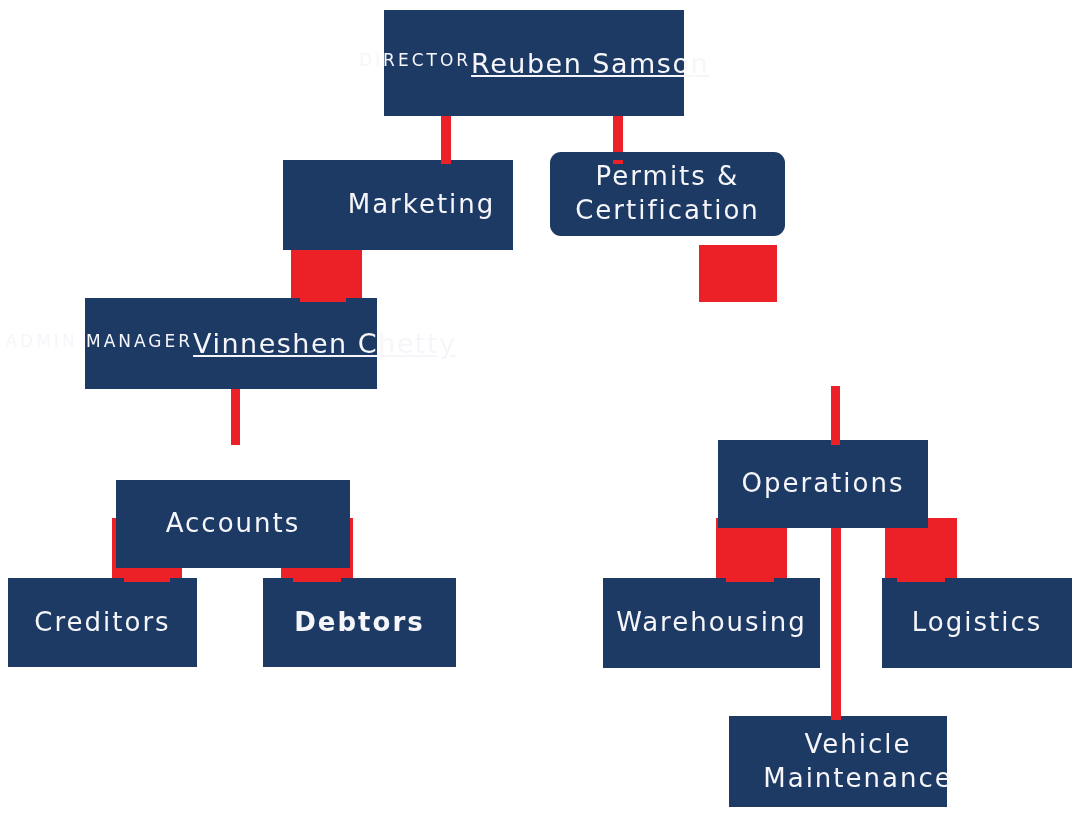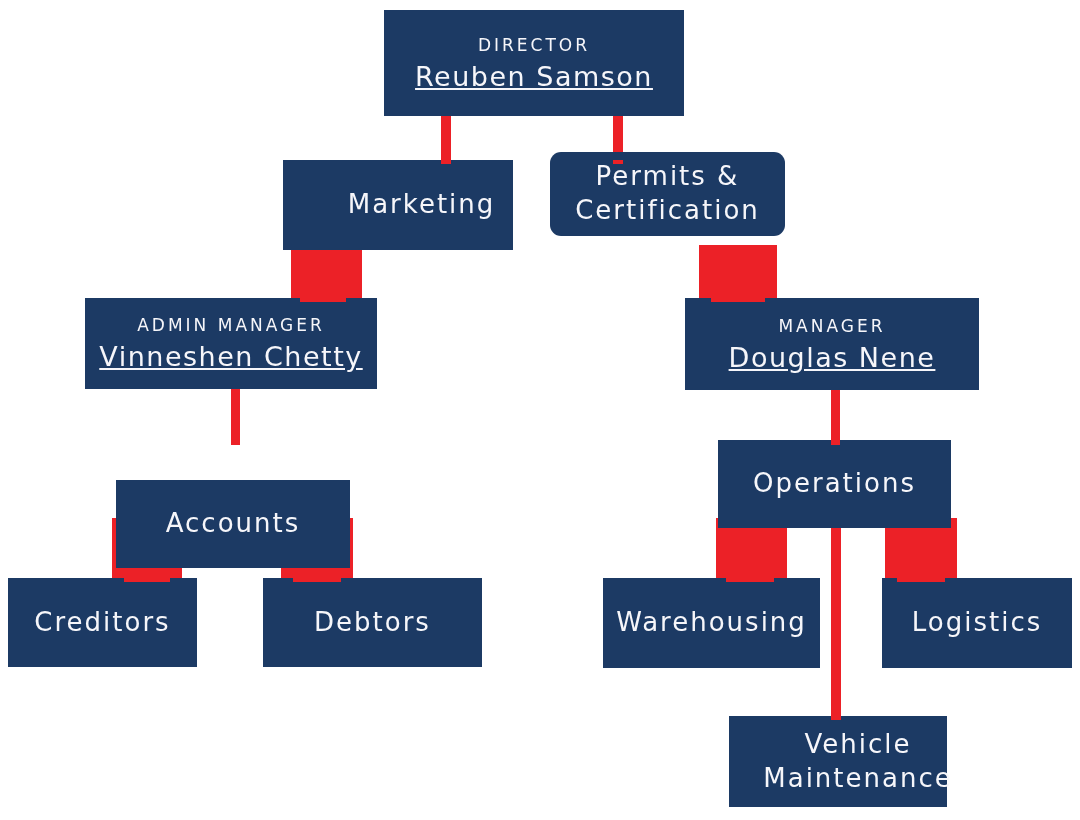--- a/index.html
+++ b/index.html
@@ -20,21 +20,21 @@
     overflow: hidden;
   }
 
   
   .node {
     position: absolute;
     z-index: 2;
     background: var(--node-fill);
     color: var(--node-text);
     display: flex;
-    flex-direction: column;
+    flex-direction: row;
     align-items: center;
     justify-content: center;
     text-align: center;
   }
   .role {
     font-size: 17px;
     letter-spacing: 3px;
     margin-bottom: 6px;
     white-space: nowrap;
   }
@@ -50,23 +50,23 @@
     line-height: 1.3;
     white-space: nowrap;
   }
 
   .n-director    { left: 384px; top: 10px;  width: 300px; height: 106px; }
   .n-marketing   { left: 283px; top: 160px; width: 230px; height: 90px; padding-left: 47px; }
   .n-permits     { left: 550px; top: 152px; width: 235px; height: 84px; border-radius: 11px; }
   .n-admin       { left: 85px;  top: 298px; width: 292px; height: 91px; }
   .n-manager     { left: 685px; top: 298px; width: 294px; height: 92px; }
   .n-accounts    { left: 116px; top: 440px; width: 234px; height: 88px; margin-top: 40px; }
-  .n-operations  { left: 718px; top: 440px; width: 233px; height: 88px; }
+  .n-operations  { left: 718px; top: 440px; width: 210px; height: 88px; }
   .n-creditors   { left: 8px;   top: 578px; width: 189px; height: 89px; }
-  .n-debtors     { left: 263px; top: 578px; width: 219px; height: 89px; }
+  .n-debtors     { left: 263px; top: 578px; width: 193px; height: 89px; font-weight: bold; }
   .n-warehousing { left: 603px; top: 578px; width: 217px; height: 90px; }
   .n-logistics   { left: 882px; top: 578px; width: 190px; height: 90px; }
   .n-vehicle     { left: 729px; top: 716px; width: 218px; height: 91px; padding-left: 40px; }
 
   
   .conn {
     position: absolute;
     z-index: 1;
     background: var(--connector);
   }
@@ -145,24 +145,20 @@
       <div>Permits &amp;</div>
       <div>Certification</div>
     </div>
   </div>
 
   <div class="node n-admin">
     <div class="role">ADMIN MANAGER</div>
     <div class="person">Vinneshen Chetty</div>
   </div>
 
-  <div class="node n-manager">
-    <div class="role">MANAGER</div>
-    <div class="person">Douglas Nene</div>
-  </div>
 
   <div class="node n-accounts">
     <div class="label">Accounts</div>
   </div>
 
   <div class="node n-operations">
     <div class="label">Operations</div>
   </div>
 
   <div class="node n-creditors">

